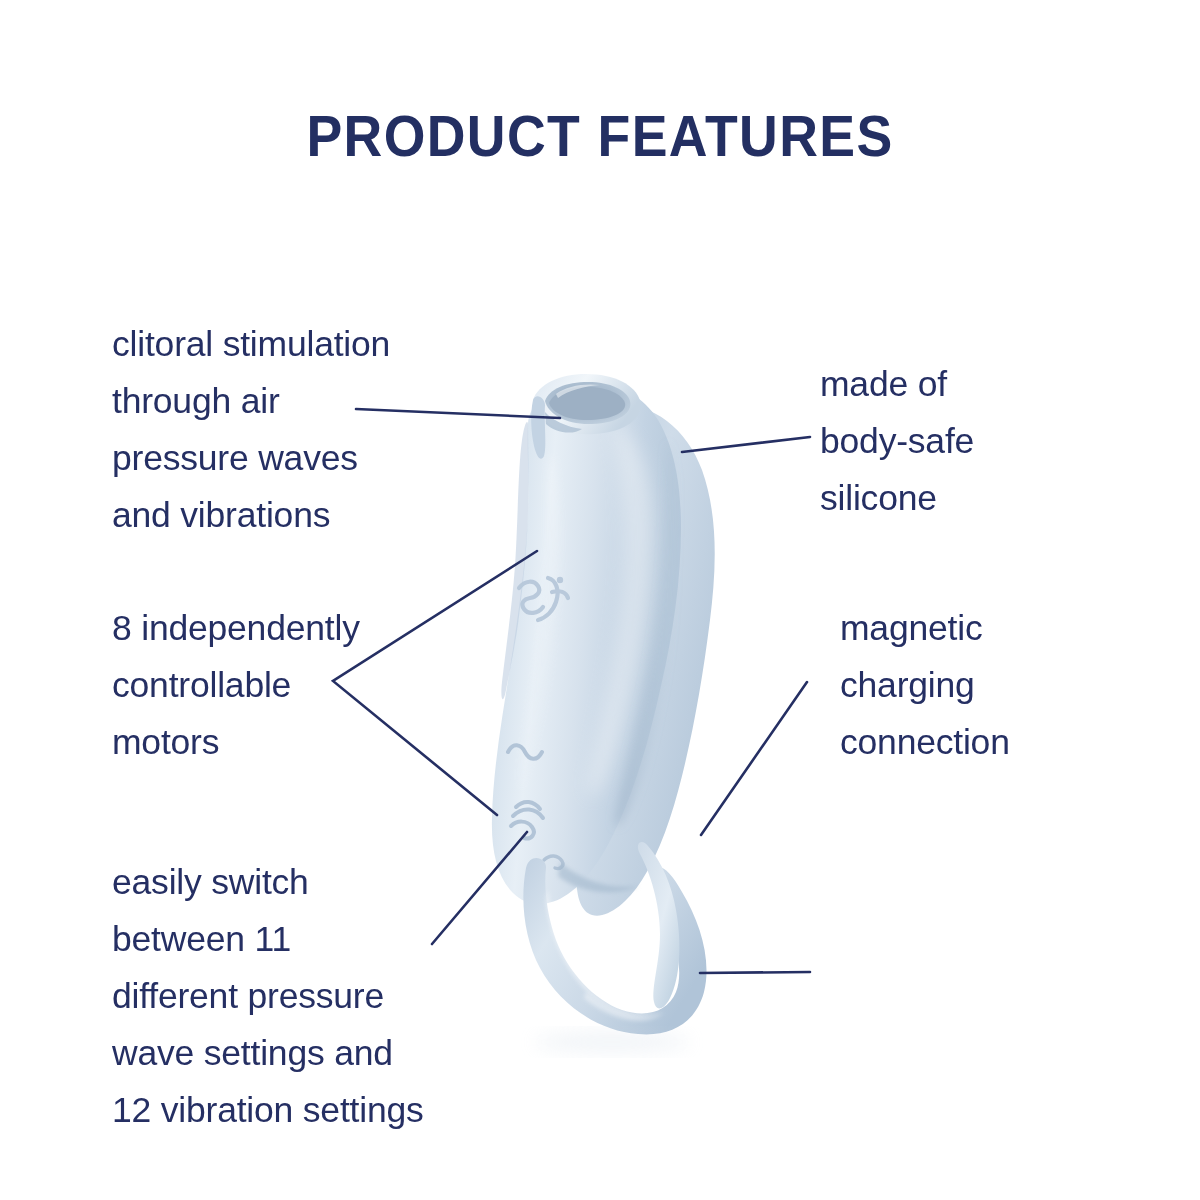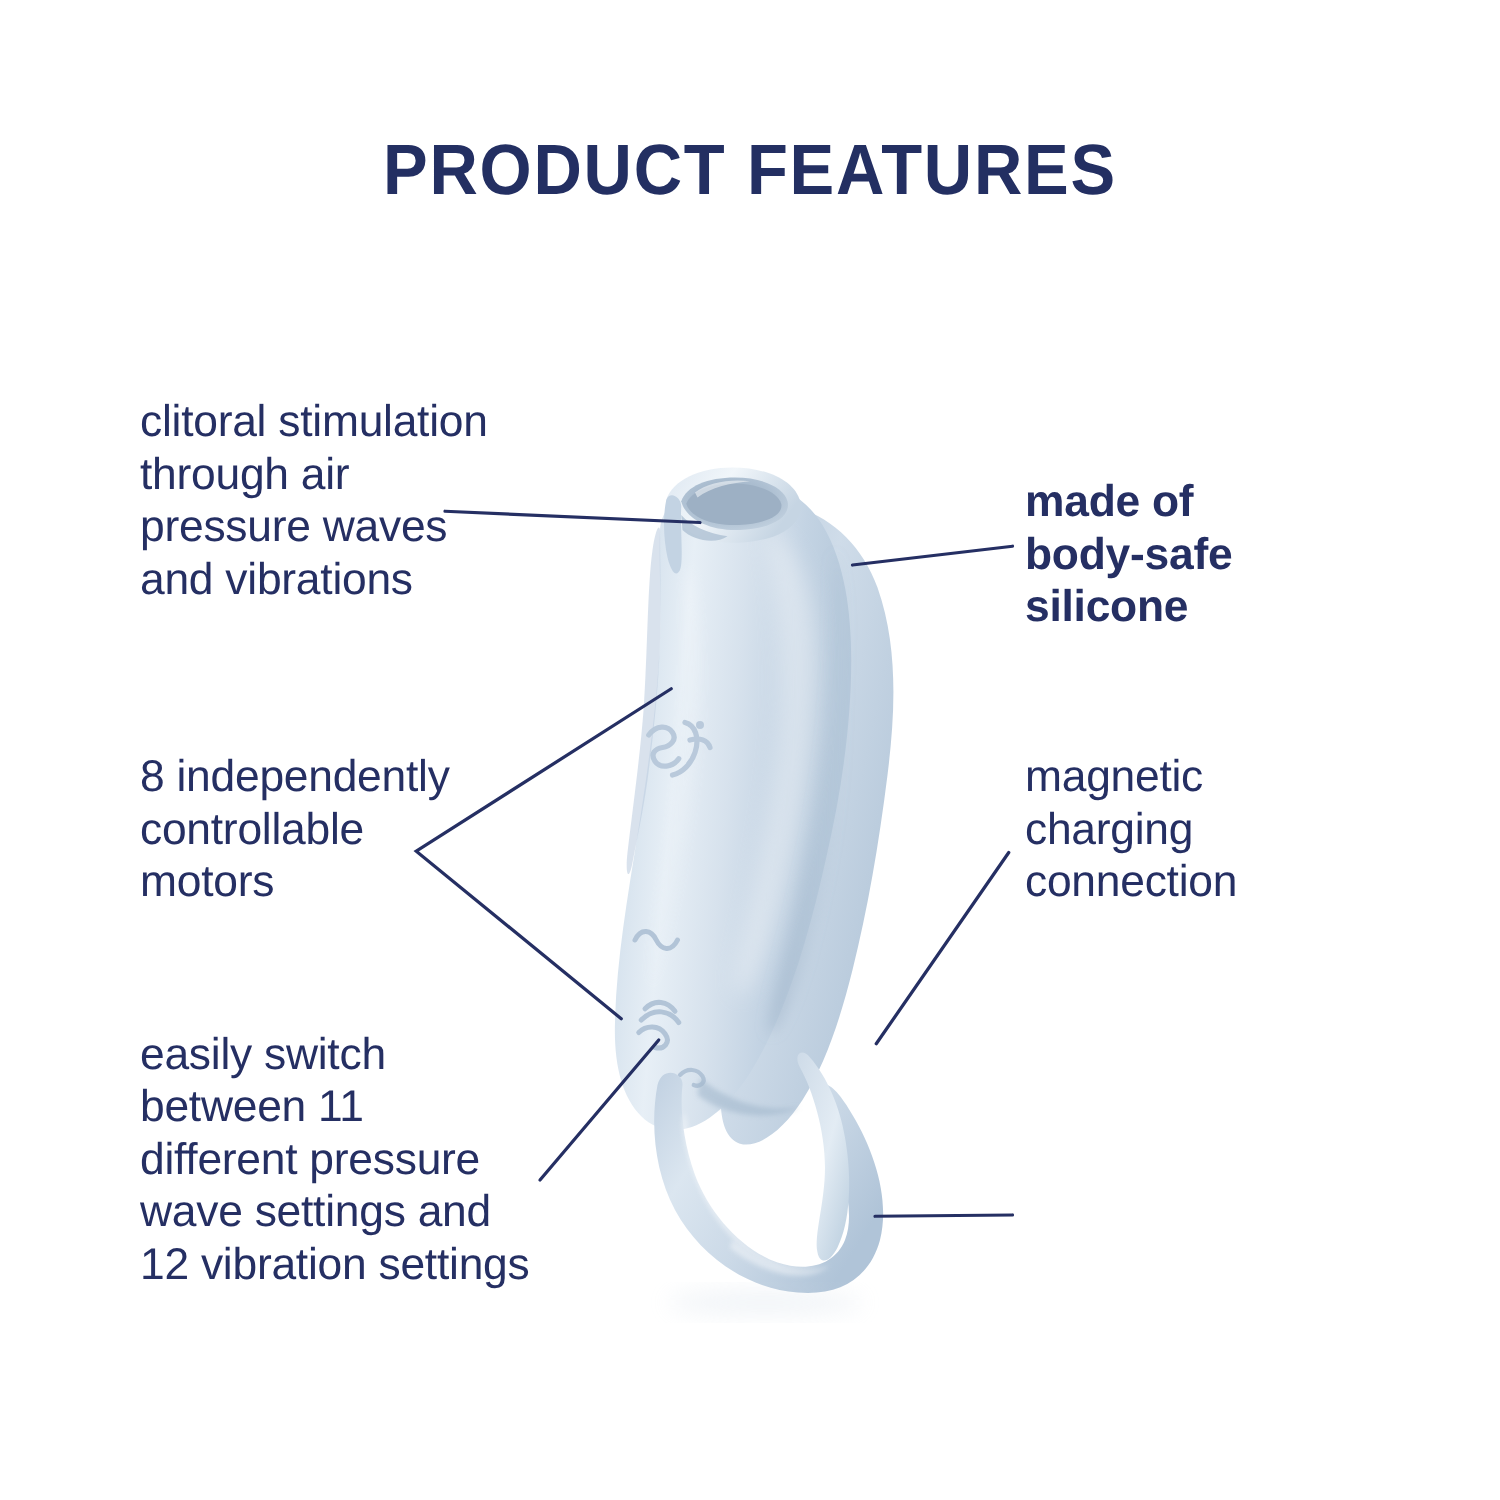--- a/index.html
+++ b/index.html
@@ -40,32 +40,32 @@
     white-space: nowrap;
   }
 
   
   .callout {
     position: absolute;
     color: #252f63;
     font-family: "Liberation Sans", sans-serif;
     font-size: 35.5px;
     font-weight: normal;
-    line-height: 42px;
+    line-height: 57px;
     letter-spacing: -0.2px;
     white-space: pre-line;
   }
   .callout.left  { text-align: left; }
   .callout.right { text-align: left; }
 
   #callout-air-pressure   { left: 112px; top: 316px;  width: 360px; }
   #callout-motors         { left: 112px; top: 600px;  width: 340px; }
-  #callout-settings       { left: 112px; top: 822px;  width: 380px; }
-  #callout-silicone       { left: 820px; top: 380px;  width: 300px; font-weight: bold; }
-  #callout-charging       { left: 820px; top: 600px;  width: 300px; }
+  #callout-settings       { left: 112px; top: 854px;  width: 380px; }
+  #callout-silicone       { left: 820px; top: 356px;  width: 300px; }
+  #callout-charging       { left: 840px; top: 600px;  width: 300px; }
   #callout-ring-handle    { left: 820px; top: 866px;  width: 300px; }
 
   
   #leader-lines,
   #product-svg {
     position: absolute;
     left: 0;
     top: 0;
     width: 1200px;
     height: 1200px;

